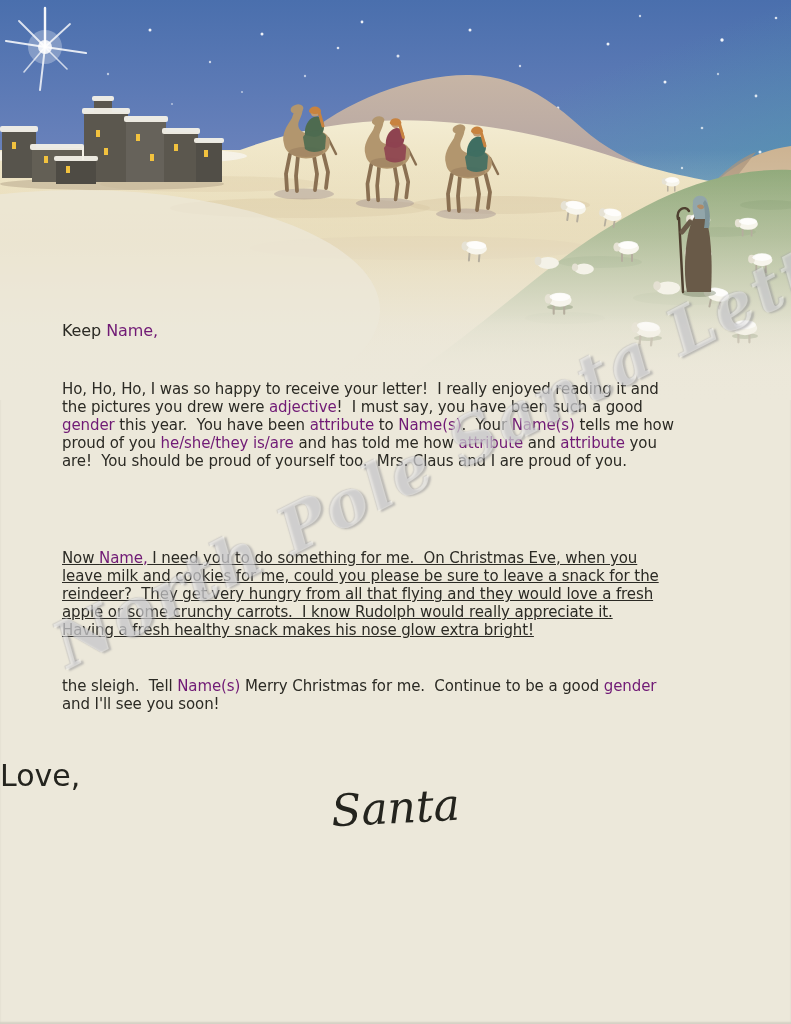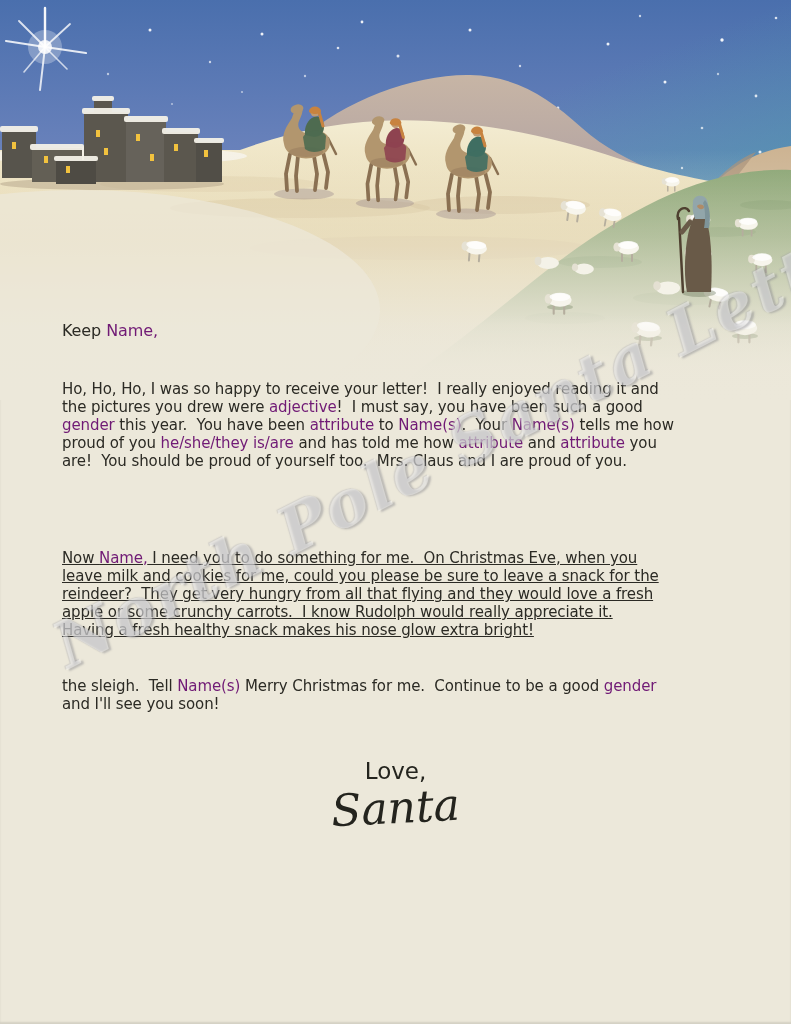--- a/index.html
+++ b/index.html
@@ -21,21 +21,21 @@
     letter-spacing:-0.1px;
   }
   .para .red{color:#701a75;text-align:right;}
   .salutation{top:322px;font-size:16px;}
   .p1{top:380px;}
   .p2{top:498px;}
   .p3{top:549px;text-decoration:underline;}
   .p4{top:659px;}
   .love{
     position:absolute;top:758px;left:0;width:100%;
-    text-align:center;font-size:23px;color:#24241e;
+    text-align:left;font-size:30px;color:#24241e;
   }
   .signature{
     position:absolute;top:782px;left:0;width:100%;
     text-align:center;
     font-family:"DejaVu Serif",serif;font-style:italic;
     font-size:44px;color:#24241e;
     transform:rotate(-3deg);
   }
   .watermark{
     position:absolute;left:58px;top:612px;z-index:2;

